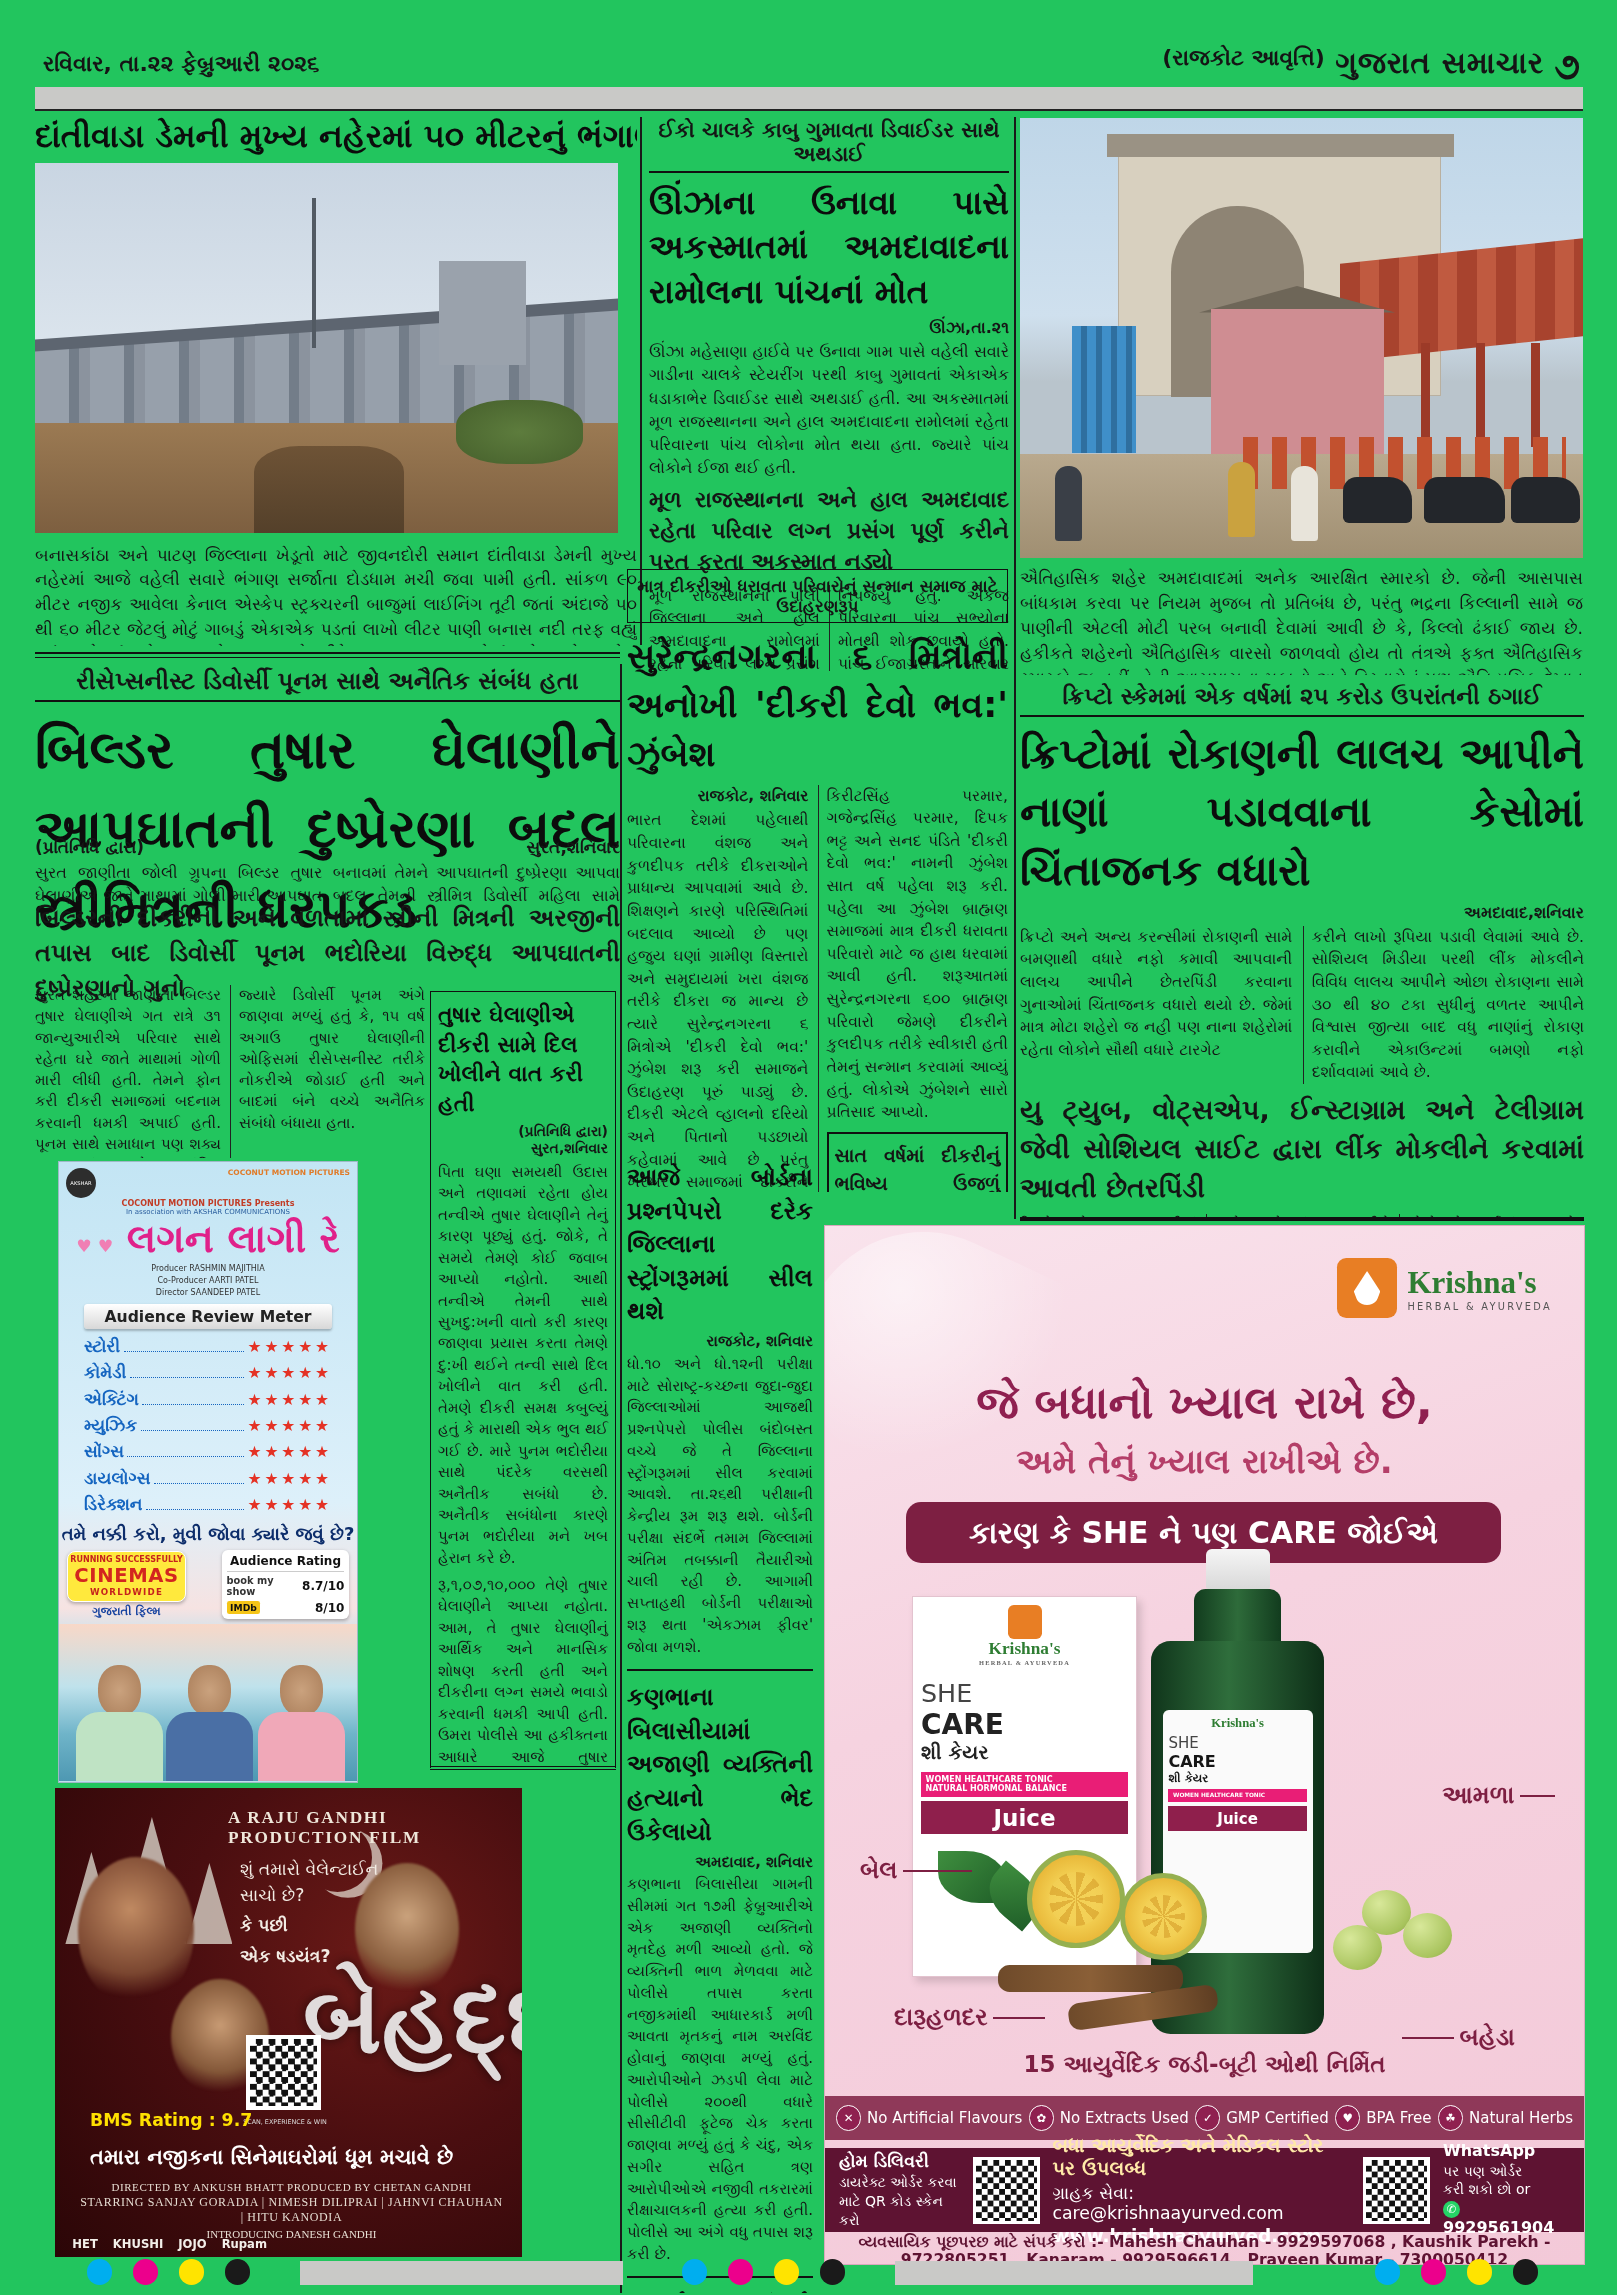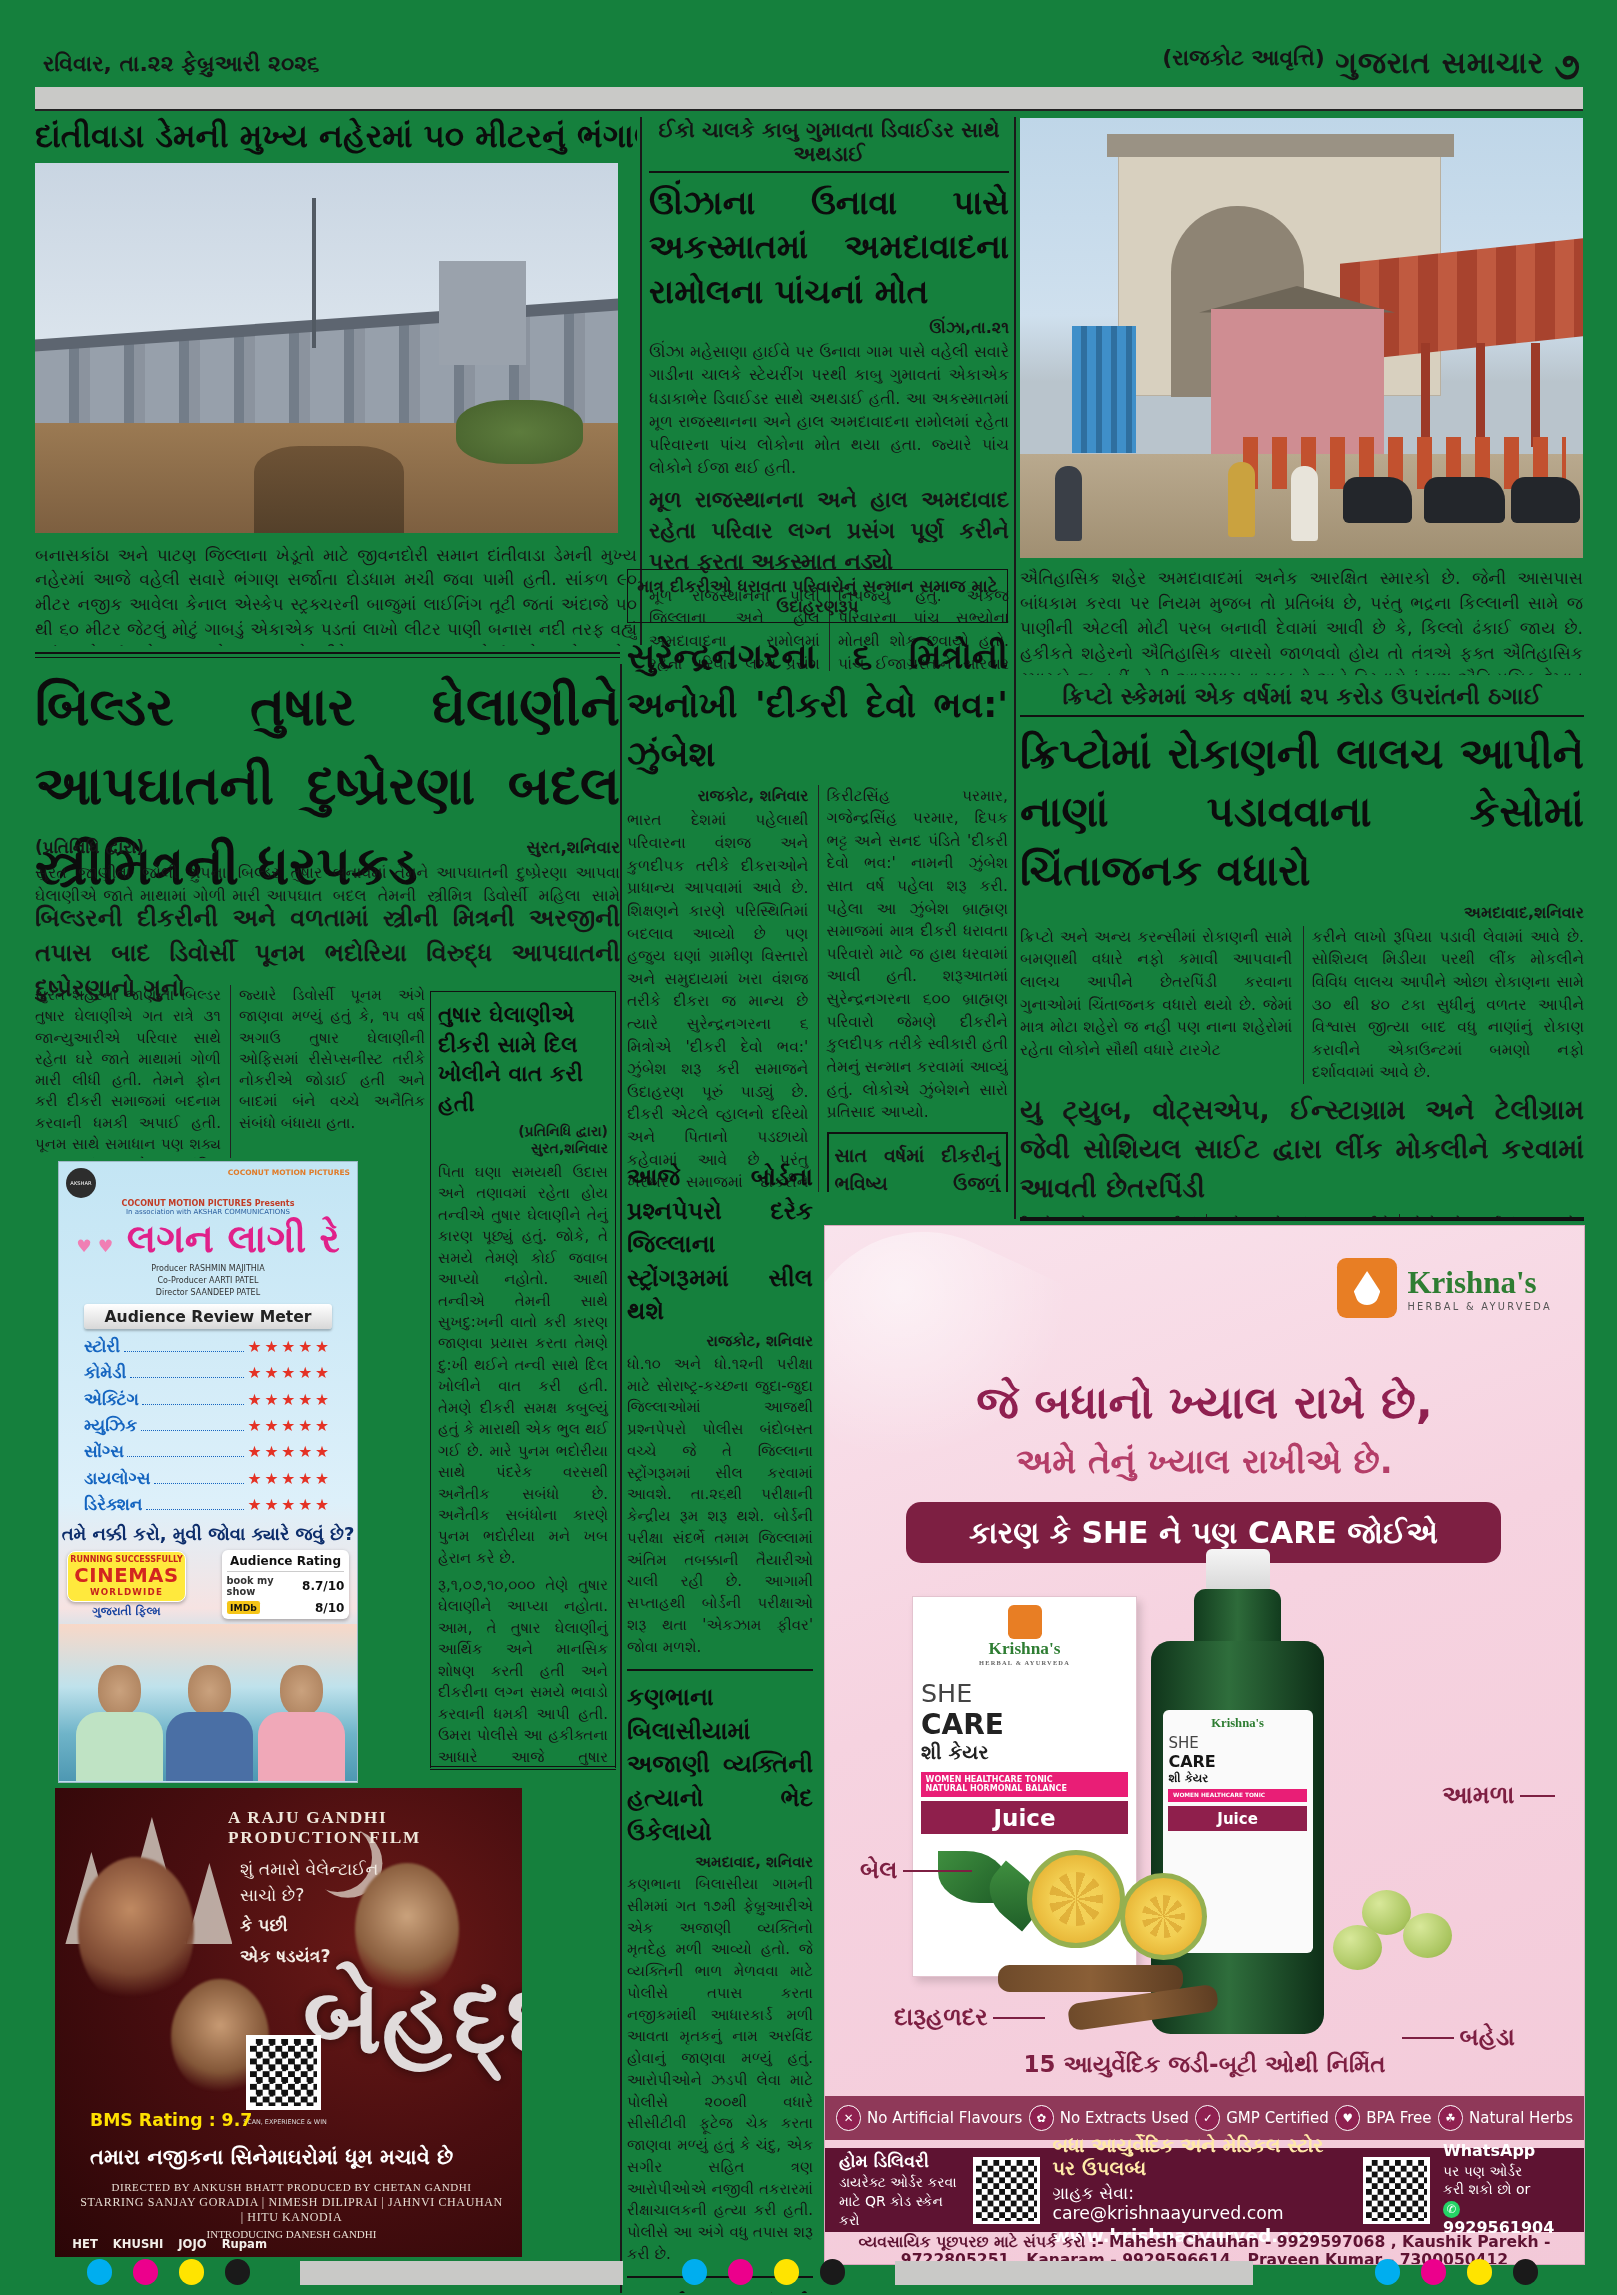--- a/index.html
+++ b/index.html
@@ -1,17 +1,17 @@
 <!DOCTYPE html>
 <html style="font-size:9.2px"><head>
 <meta charset="utf-8">
 <style>
   * { margin:0; padding:0; box-sizing:border-box; }
   body { background:#e8e8e4; font-family:"DejaVu Sans", sans-serif; }
-  .page { position:relative; width:1617px; height:2295px; background:#15803d; color:#151515; overflow:hidden; margin:0 auto; }
+  .page { position:relative; width:1617px; height:2295px; background:#22c55e; color:#151515; overflow:hidden; margin:0 auto; }
 
   
   .hdr-date { position:absolute; left:43px; top:51px; font-size:22px; font-weight:bold; }
   .hdr-right { position:absolute; right:37px; top:45px; display:flex; align-items:flex-start; gap:10.4px; }
   .hdr-edition { font-size:22px; font-weight:bold; }
   .hdr-paper { font-size:30px; font-weight:bold; letter-spacing:0.6px; }
   .hdr-pageno { font-size:37px; font-weight:bold; }
   .hdr-graybar { position:absolute; left:35px; top:87px; width:1548px; height:22px; background:#c9c9c7; }
   .hdr-line { position:absolute; left:35px; top:109px; width:1548px; height:1.7px; background:#222; }
 
@@ -292,20 +292,21 @@
       <div class="person-b" style="left:271px; bottom:17.3px; background:#e8e4da;"></div>
     </div>
     <div class="bhadra-caption jt">
       <span>ઐતિહાસિક શહેર અમદાવાદમાં અનેક આરક્ષિત સ્મારકો છે. જેની આસપાસ બાંધકામ કરવા પર નિયમ મુજબ તો પ્રતિબંધ છે, પરંતુ ભદ્રના કિલ્લાની સામે જ પાણીની એટલી મોટી પરબ બનાવી દેવામાં આવી છે કે, કિલ્લો ઢંકાઈ જાય છે. હકીકતે શહેરનો ઐતિહાસિક વારસો જાળવવો હોય તો તંત્રએ ફક્ત ઐતિહાસિક સ્મારકો જ નહીં, તેની આસપાસના મકાનો અને વિસ્તારોનું પણ ઐતિહાસિક દેખાવ સાથે નવનિર્માણ કરવું જોઈએ.</span>
       
     </div>
   </div>
 
   <div class="art tushar-head">
     <div class="double-rule"></div>
+    <div class="kicker">રીસેપ્સનીસ્ટ ડિવોર્સી પૂનમ સાથે અનૈતિક સંબંધ હતા</div>
     <div class="headline">બિલ્ડર તુષાર ઘેલાણીને આપઘાતની દુષ્પ્રેરણા બદલ સ્ત્રીમિત્રની ધરપકડ</div>
   </div>
   <div class="art" style="left:35px; top:832px; width:585px; height:72px;">
     <div class="tushar-byline">
       <span>(પ્રતિનિધિ દ્વારા)</span>
       <span>સુરત,શનિવાર</span>
     </div>
     <div class="cols tushar-intro">
       <div class="col jt">સુરત જાણીતા જોલી ગ્રુપના બિલ્ડર તુષાર ઘેલાણીએ જાતે માથામાં ગોળી મારી આપઘાત કરવાના ચકચારી</div>
       <div class="col jt" style="border-left:none;">બનાવમાં તેમને આપઘાતની દુષ્પ્રેરણા આપવા બદલ તેમની સ્ત્રીમિત્ર ડિવોર્સી મહિલા સામે પોલીસે આપઘાતની દુષ્પ્રેરણાનો ગુનો નોંધી ધરપકડ કરી છે.</div>

